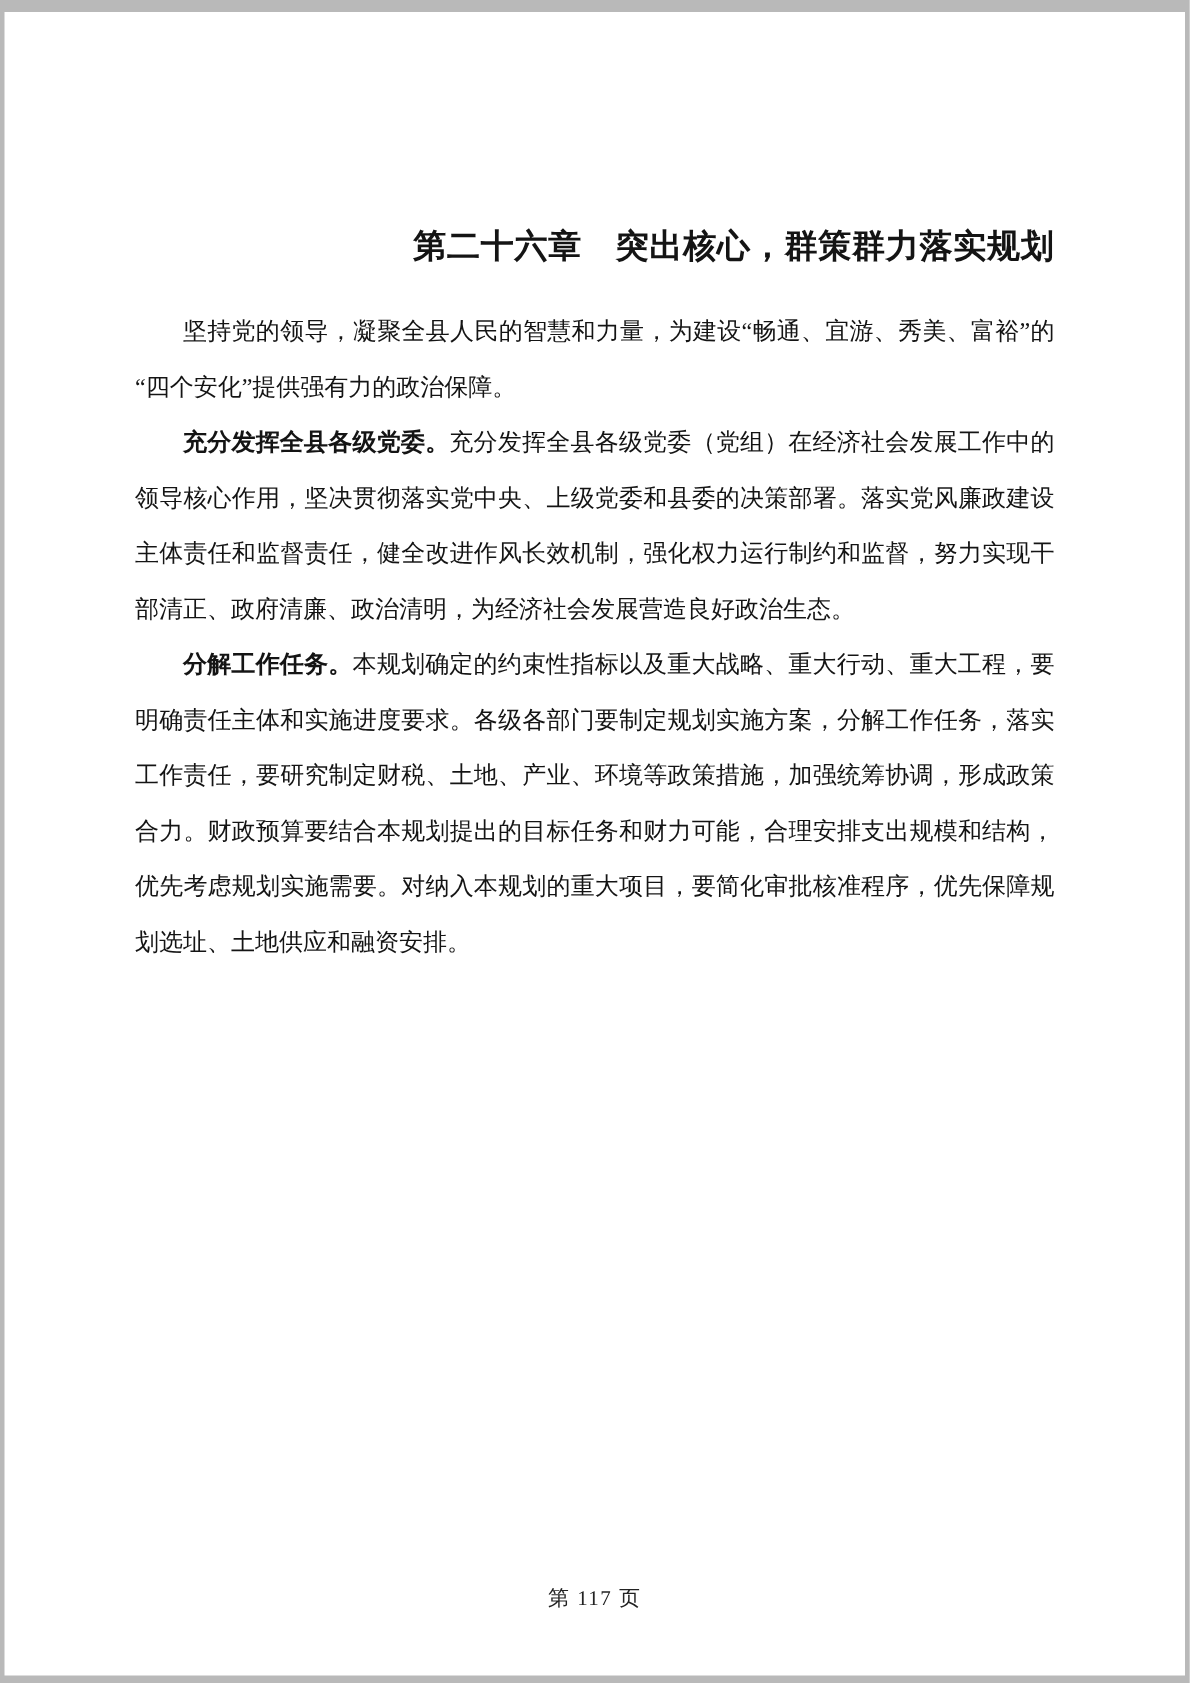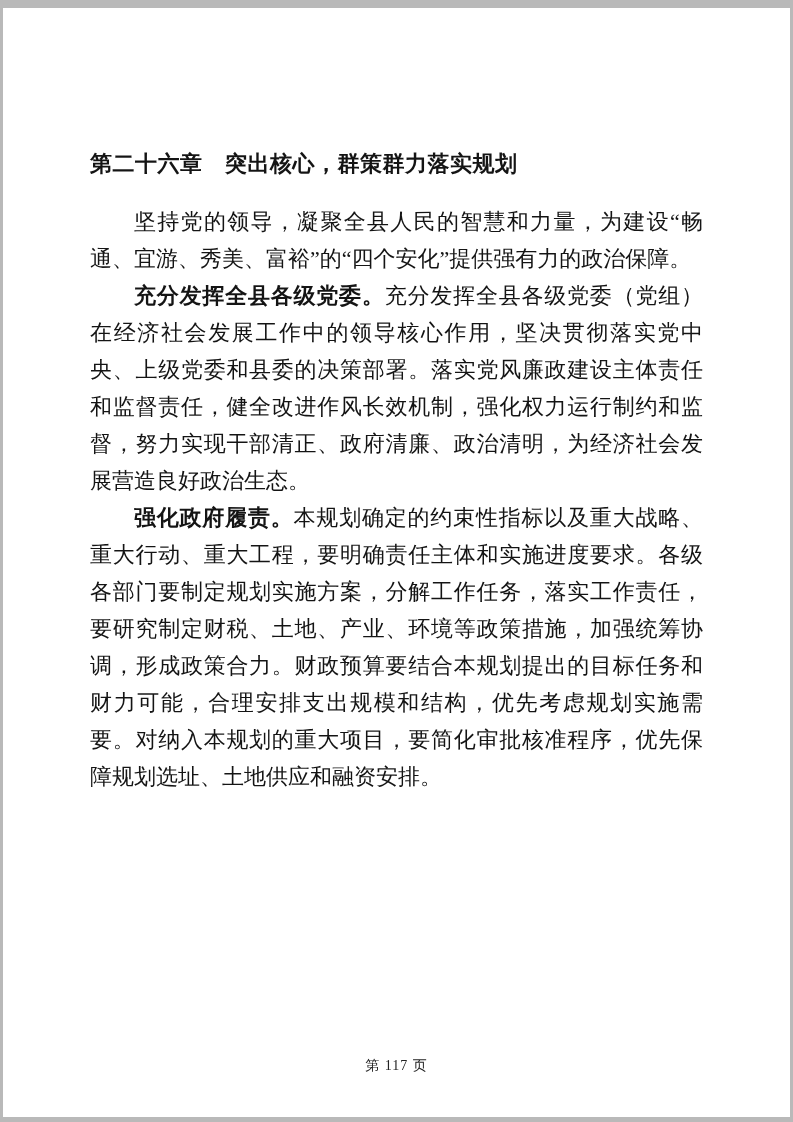--- a/index.html
+++ b/index.html
@@ -28,26 +28,26 @@
     left: 87px;
     top: 141px;
     width: 613px;
     color: #141414;
   }
   .chapter-title {
     margin: 0 0 24px 0;
     font-size: 22px;
     line-height: 30px;
     font-weight: 700;
-    text-align: left;
+    text-align: right;
     letter-spacing: 0.5px;
   }
   .para {
     margin: 0;
-    font-size: 22px;
+    font-size: 16px;
     line-height: 37px;
     text-align: justify;
     text-justify: inter-ideograph;
     text-indent: 2em;
     word-break: break-all;
     overflow-wrap: anywhere;
   }
   .para .lead {
     font-weight: 700;
   }
@@ -69,19 +69,19 @@
   <div class="sheet">
 
     <div class="content">
       <h1 class="chapter-title">第二十六章　突出核心，群策群力落实规划</h1>
 
       <p class="para"><span class="lead"></span><span>坚持党的领导，凝聚全县人民的智慧和力量，为建设“畅通、宜游、秀美、富裕”的“四个安化”提供强有力的政治保障。</span></p>
 
       <p class="para"><span class="lead">充分发挥全县各级党委。</span><span>充分发挥全县各级党委（党组）在经济社会发展工作中的领导核心作用，坚决贯彻落实党中央、上级党委和县委的决策部署。落实党风廉政建设主体责任和监督责任，健全改进作风长效机制，强化权力运行制约和监督，努力实现干部清正、政府清廉、政治清明，为经济社会发展营造良好政治生态。</span></p>
 
 
-      <p class="para"><span class="lead">强化政府履责。</span><span>本规划确定的约束性指标以及重大战略、重大行动、重大工程，要明确责任主体和实施进度要求。各级各部门要制定规划实施方案，分解工作任务，落实工作责任，要研究制定财税、土地、产业、环境等政策措施，加强统筹协调，形成政策合力。财政预算要结合本规划提出的目标任务和财力可能，合理安排支出规模和结构，优先考虑规划实施需要。对纳入本规划的重大项目，要简化审批核准程序，优先保障规划选址、土地供应和融资安排。</span></p>
+      <p class="para"><span class="lead">分解工作任务。</span><span>本规划确定的约束性指标以及重大战略、重大行动、重大工程，要明确责任主体和实施进度要求。各级各部门要制定规划实施方案，分解工作任务，落实工作责任，要研究制定财税、土地、产业、环境等政策措施，加强统筹协调，形成政策合力。财政预算要结合本规划提出的目标任务和财力可能，合理安排支出规模和结构，优先考虑规划实施需要。对纳入本规划的重大项目，要简化审批核准程序，优先保障规划选址、土地供应和融资安排。</span></p>
     </div>
 
     <div class="page-footer">第 117 页</div>
 
   </div>
 </div>
 
 </body></html>

